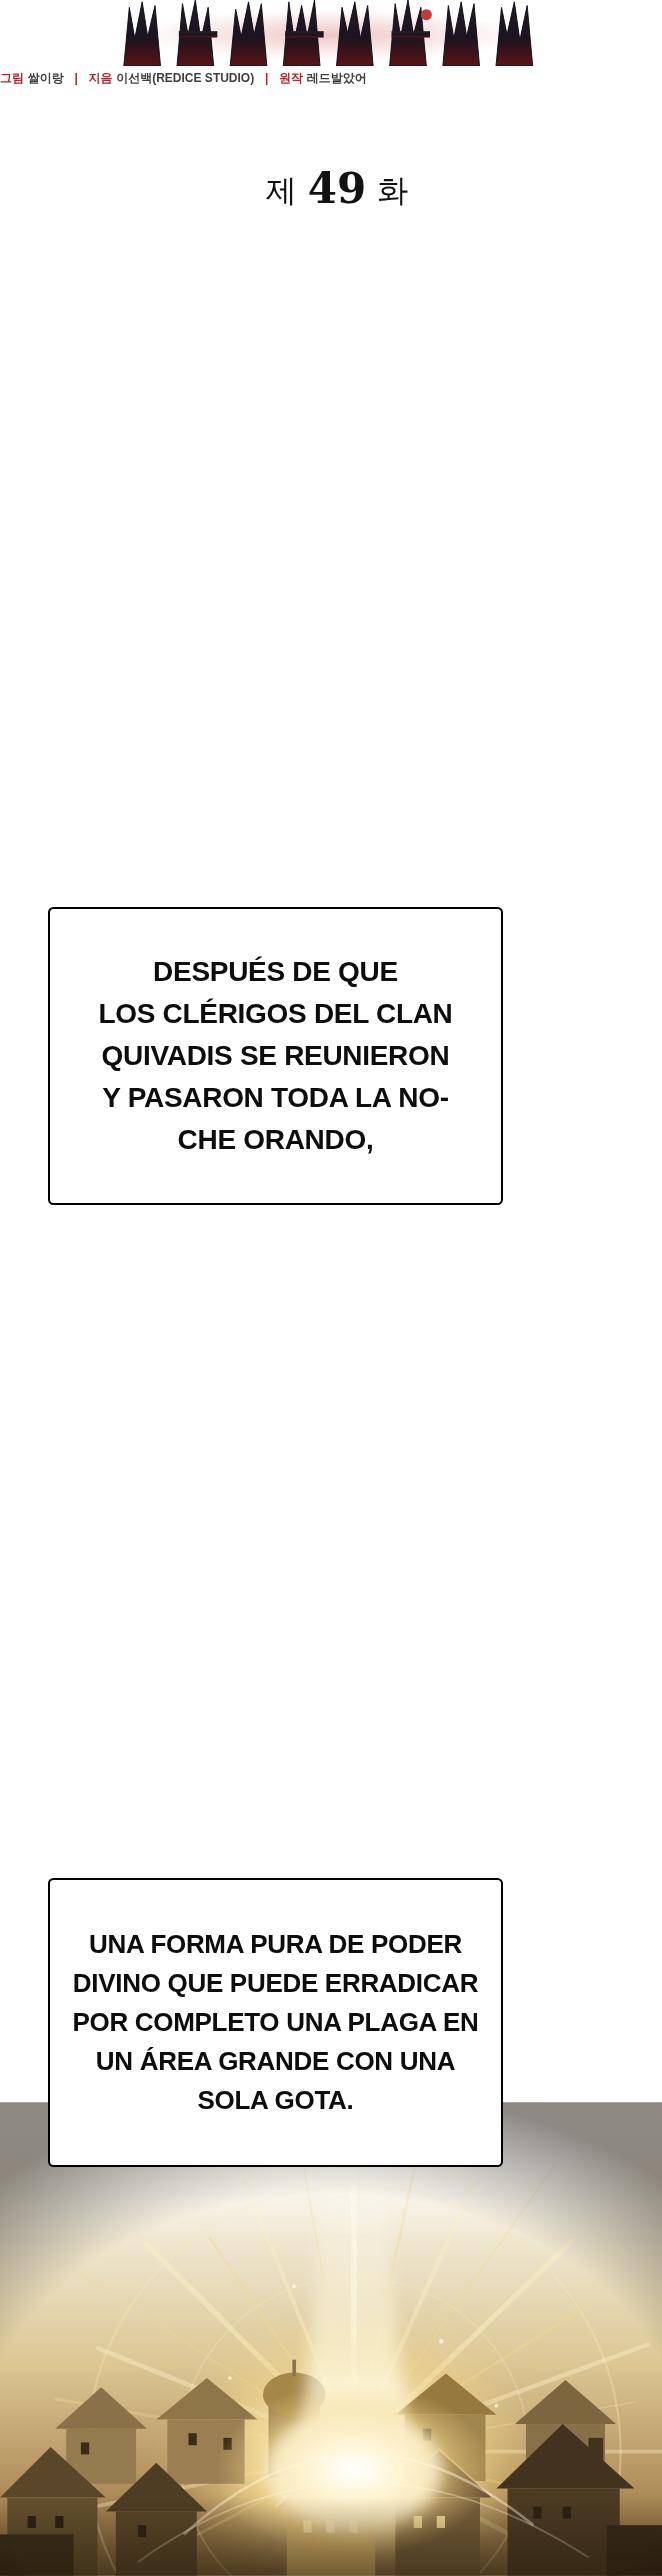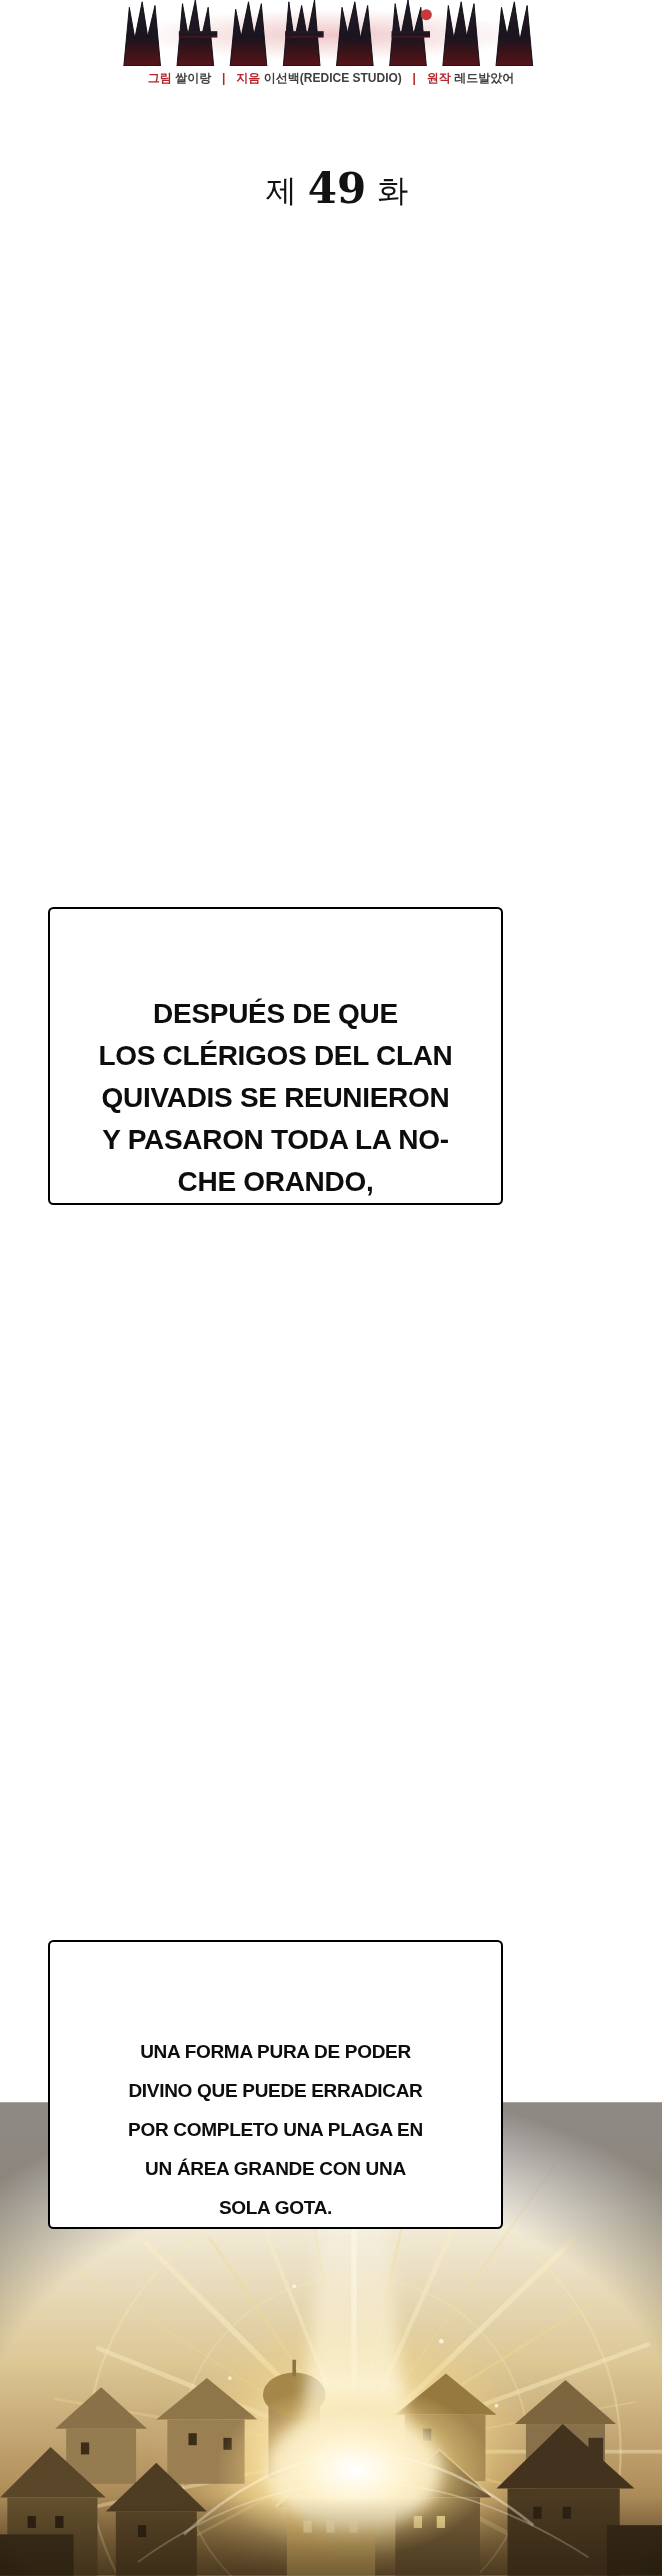--- a/index.html
+++ b/index.html
@@ -1,36 +1,36 @@
 <!DOCTYPE html>
 <html style="font-size:14.7px"><head>
 <meta charset="utf-8">
 <style>
   html,body{margin:0;padding:0;background:#ffffff;}
   body{display:flex;justify-content:center;font-family:"Liberation Sans",sans-serif;}
   .page{position:relative;width:662px;height:2576px;background:#ffffff;overflow:hidden;}
 
   
   .logo-wrap{position:absolute;top:0;left:50%;transform:translateX(-50%);width:423px;height:66px;}
-  .credits{position:absolute;top:70px;left:0;width:100%;text-align:center;font-size:12px;font-weight:bold;letter-spacing:0;line-height:16.6px;}
+  .credits{position:absolute;top:70px;left:0;width:100%;font-size:12px;font-weight:bold;letter-spacing:0;line-height:16.6px;}
   .credits .lbl{color:#b5242a;margin-right:3.7px;}
   .credits .val{color:#3f3f3f;}
   .credits .sep{color:#b5242a;margin:0 7.4px;}
   .episode{position:absolute;top:164px;left:0;width:100%;text-align:center;color:#121212;margin-left:6px;}
   .episode .ko{font-size:31px;font-family:"Liberation Sans",sans-serif;}
   .episode .num{font-size:42px;font-family:"DejaVu Serif",serif;font-weight:bold;margin:0 11px;vertical-align:-1.8px;}
 
   
   .nbox{position:absolute;background:#ffffff;border:2.8px solid #000000;border-radius:5.5px;
-        display:flex;align-items:flex-end;justify-content:center;text-align:center;
+        display:flex;align-items:center;justify-content:center;text-align:center;
         color:#0d0d0d;font-weight:bold;letter-spacing:-0.3px;}
   .nbox-text{white-space:pre-line;display:block;padding:0 9.2px;}
   #box1{left:48px;top:907px;width:451px;height:294px;font-size:28px;line-height:42px;z-index:2;}
   #box2{left:262px;top:1163px;width:388px;height:245px;font-size:28px;line-height:42px;z-index:3;}
-  #box3{left:48px;top:1940px;width:451px;height:285px;font-size:19px;line-height:39px;z-index:2;}
+  #box3{left:48px;top:1878px;width:451px;height:285px;font-size:26px;line-height:39px;z-index:2;}
 
   
   .illustration{position:absolute;left:0;top:2102px;width:662px;height:474px;z-index:1;line-height:0;}
 </style>
 </head>
 <body>
 
 <div class="page">
 
   <div class="logo-wrap">

